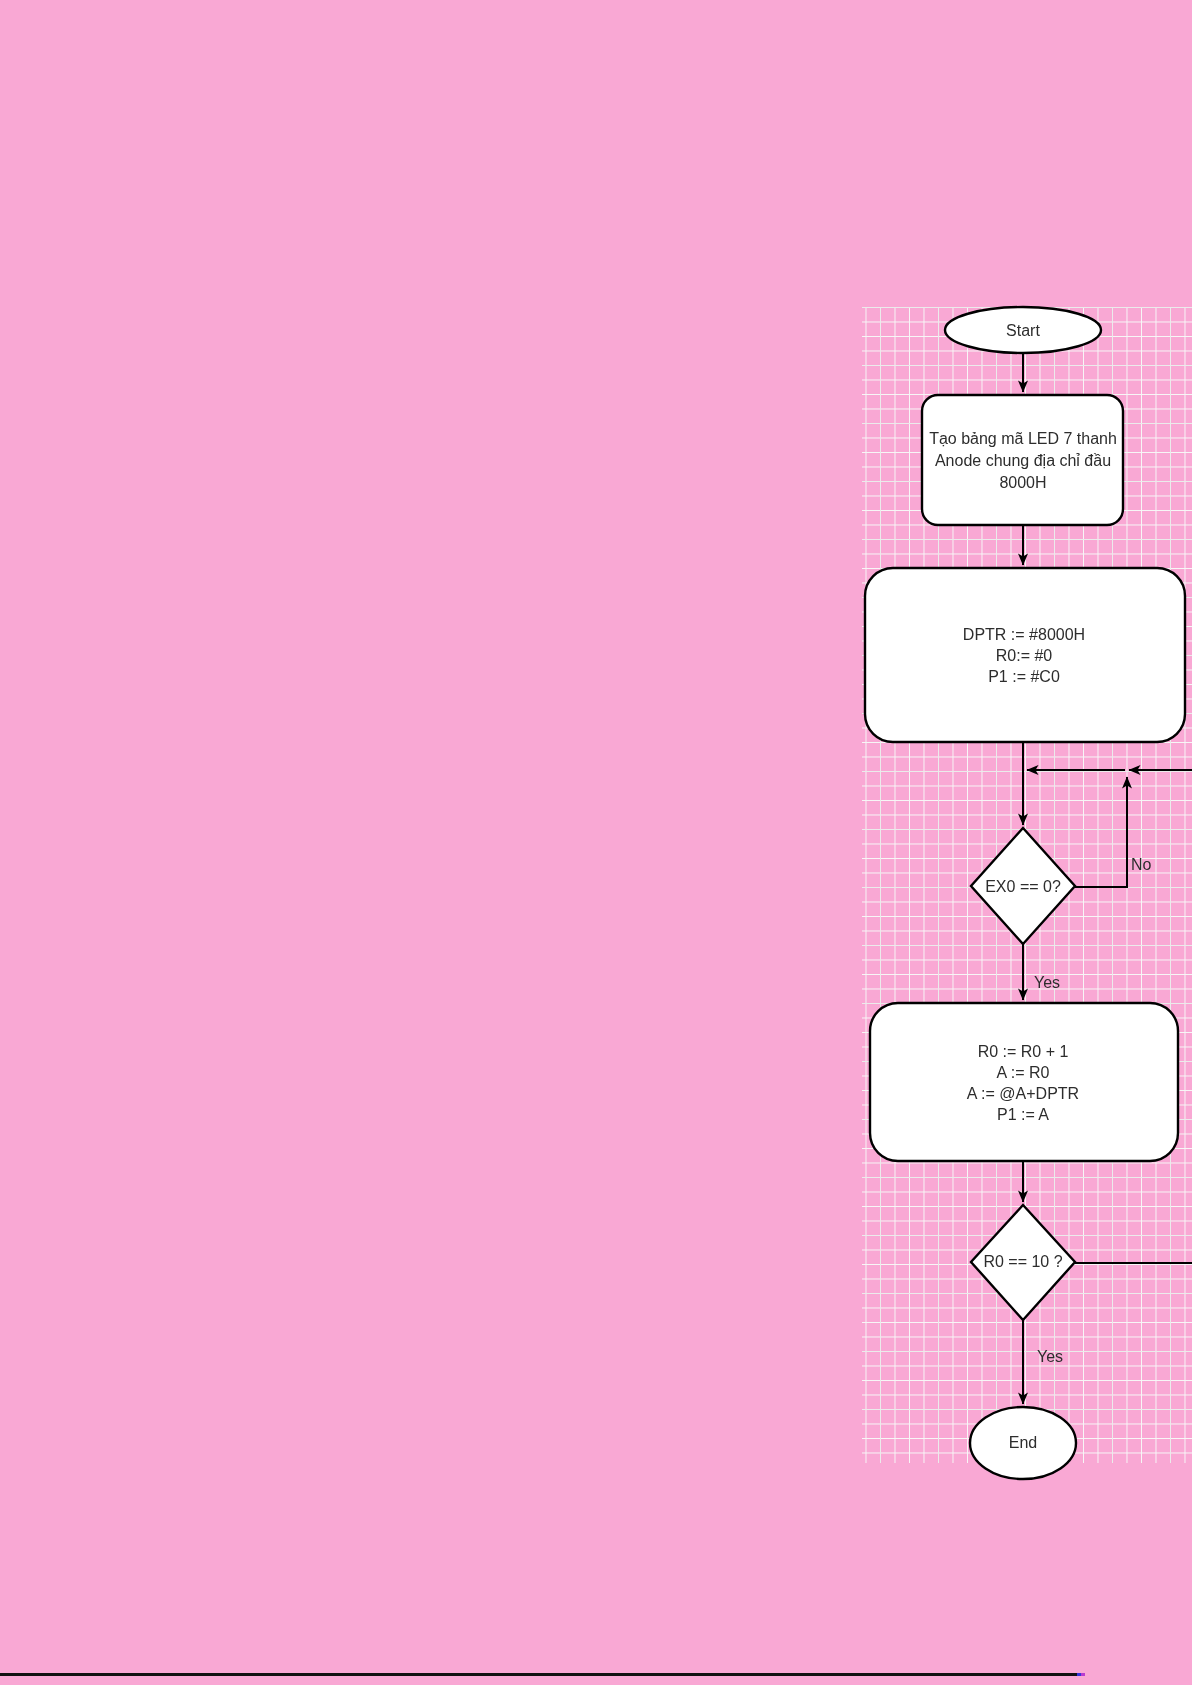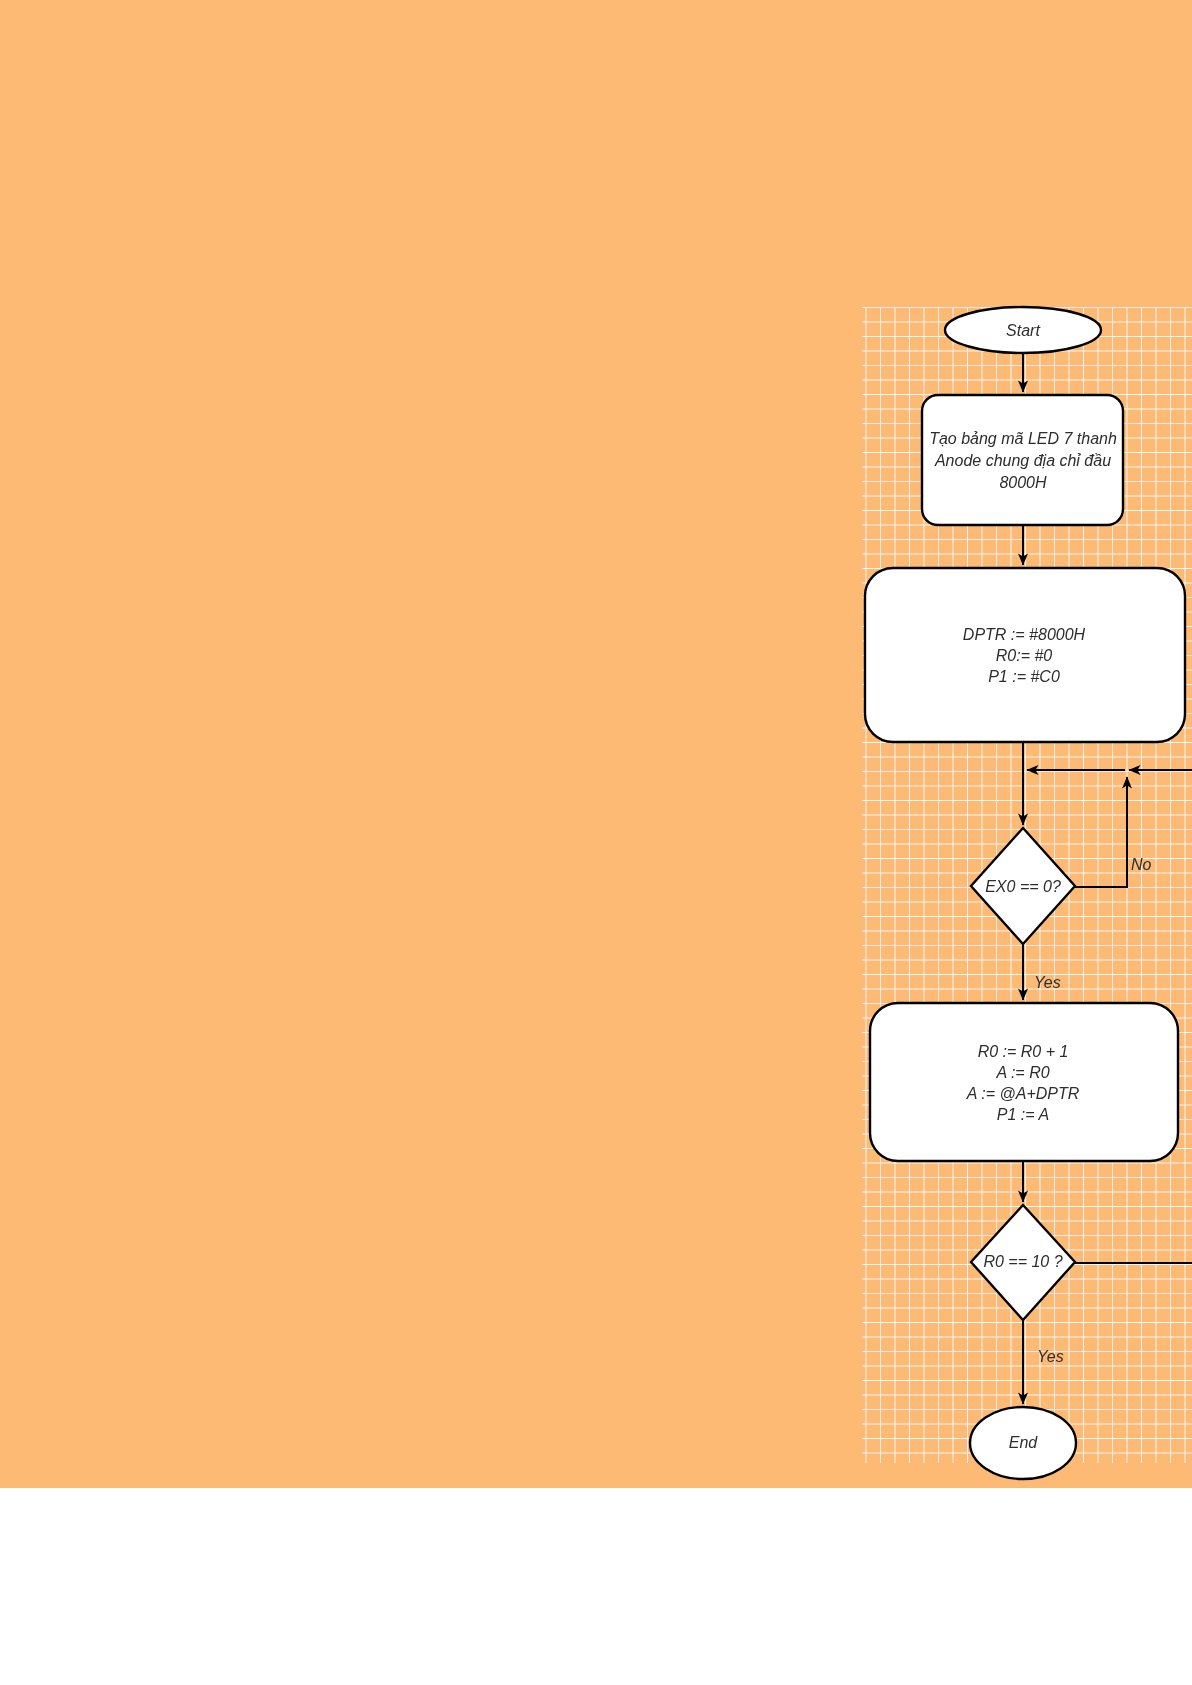--- a/index.html
+++ b/index.html
@@ -3,25 +3,24 @@
 <meta charset="utf-8">
 <style>
   html, body {
     margin: 0;
     padding: 0;
     background: #ffffff;
   }
   .page {
     position: relative;
     width: 1192px;
-    height: 1488px;
-    background: #fdba74;
+    height: 1685px;
+    background: #f9a8d4;
     overflow: hidden;
     font-family: "Liberation Sans", "DejaVu Sans", sans-serif;
-    font-style: italic;
   }
   .grid {
     position: absolute;
     left: 862px;
     top: 307px;
     width: 330px;
     height: 1156px;
     background-image:
       linear-gradient(to right, #ebebeb 1px, transparent 1px),
       linear-gradient(to bottom, #ebebeb 1px, transparent 1px),

